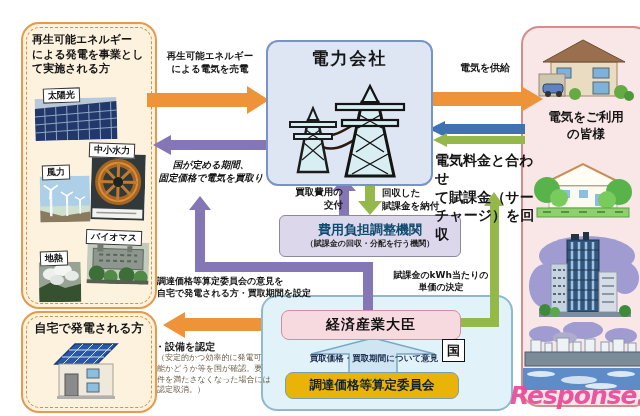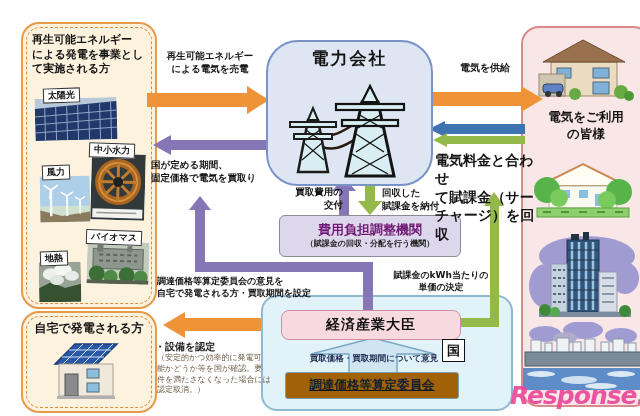--- a/index.html
+++ b/index.html
@@ -109,21 +109,21 @@
       <path d="M30,6 L10,26 M40,6 L20,26 M50,6 L30,26 M60,6 L40,26" stroke="#cfe0f4" stroke-width="1"></path>
       <rect x="6" y="26" width="54" height="32" fill="#efe9dc" stroke="#a9a093"></rect>
       <rect x="12" y="36" width="13" height="22" fill="#8a8a8a" stroke="#555"></rect>
       <rect x="34" y="31" width="12" height="9" fill="#8cbede" stroke="#567"></rect>
       <rect x="34" y="45" width="12" height="9" fill="#8cbede" stroke="#567"></rect>
       <rect x="4" y="58" width="58" height="3" fill="#b0b0b0"></rect>
     </svg>
   </div>
 
   <div class="panel" style="left:253px;top:40px;width:163px;height:142px;background:#dde6f2;
-       border:2.5px solid #7a93c7;border-radius:32px;z-index:3;">
+       border:2.5px solid #7a93c7;border-radius:12px;z-index:3;">
     <div class="lbl" style="left:0;top:5px;width:163px;font-size:17px;text-align:center;letter-spacing:2px;">電力会社</div>
     <div class="abs" style="left:6px;top:26px;">
       <svg width="150" height="112" viewBox="0 0 150 112">
         <path d="M40,62 C62,78 78,52 98,48" fill="none" stroke="#2a1a10" stroke-width="2.5"></path>
         <path d="M40,74 C62,92 82,68 98,62" fill="none" stroke="#2a1a10" stroke-width="2.5"></path>
         <polygon points="24,104 34,52 44,52 54,104" fill="#d8eef2" stroke="#1c1c1c" stroke-width="2.5"></polygon>
         <rect x="16" y="54" width="46" height="5" fill="#d8eef2" stroke="#1c1c1c" stroke-width="2"></rect>
         <rect x="20" y="66" width="38" height="5" fill="#d8eef2" stroke="#1c1c1c" stroke-width="2"></rect>
         <polygon points="34,52 39,40 44,52" fill="#d8eef2" stroke="#1c1c1c" stroke-width="2"></polygon>
         <path d="M30,75 L50,92 M48,75 L28,92 M32,62 L46,72 M46,62 L32,72" stroke="#1c1c1c" stroke-width="1.2"></path>
@@ -213,21 +213,21 @@
       <rect x="2" y="46" width="120" height="22" fill="#5e8cc8"></rect>
       <ellipse cx="20" cy="52" rx="14" ry="3" fill="#dce8f4"></ellipse>
         <ellipse cx="58" cy="58" rx="18" ry="4" fill="#cfe0f0"></ellipse>
       <ellipse cx="100" cy="52" rx="14" ry="3" fill="#dce8f4"></ellipse>
         <ellipse cx="80" cy="64" rx="16" ry="3" fill="#dce8f4"></ellipse>
     </svg>
   </div>
 
   <div class="box" style="left:266px;top:215px;width:180px;height:40px;background:#ddd7ec;
        border:1.5px solid #8a8a9a;border-radius:6px;z-index:3;">
-    <div style="font-size:13px;font-weight:bold;color:#701a75;line-height:1.1;">費用負担調整機関</div>
+    <div style="font-size:13px;font-weight:bold;color:#0c4a6e;line-height:1.1;">費用負担調整機関</div>
     <div style="font-size:8px;font-weight:bold;color:#222;margin-top:1px;">（賦課金の回収・分配を行う機関）</div>
   </div>
 
   <div class="panel" style="left:248px;top:295px;width:248px;height:112px;background:#e2f2f9;
        border:2px solid #8fb9cf;border-radius:16px;z-index:3;"></div>
 
   <div class="abs" style="left:298px;top:338px;z-index:5;">
     <svg width="124" height="36" viewBox="0 0 124 36">
       <polygon points="62,0 124,16 86,16 86,36 38,36 38,16 0,16" fill="#cfe6f2" stroke="#7aa8c4" stroke-width="1.5"></polygon>
     </svg>
@@ -238,37 +238,37 @@
     <div style="font-size:14px;font-weight:bold;letter-spacing:1px;color:#111;">経済産業大臣</div>
   </div>
 
   <div class="box" style="left:429px;top:339px;width:21px;height:21px;background:#fff;
        border:1.5px solid #111;z-index:5;">
     <div style="font-size:13px;font-weight:bold;">国</div>
   </div>
 
   <div class="lbl" style="left:282px;top:353px;width:158px;font-size:8.5px;text-align:center;color:#1c2c50;z-index:6;">買取価格・買取期間について意見</div>
 
-  <div class="box" style="left:272px;top:372px;width:172px;height:25px;background:#a16207;
-       border:1.5px solid #7aa0b0;border-radius:3px;z-index:5;text-decoration:underline;">
+  <div class="box" style="left:272px;top:372px;width:172px;height:25px;background:#eab308;
+       border:1.5px solid #7aa0b0;border-radius:8px;z-index:5;">
     <div style="font-size:12.5px;font-weight:bold;color:#102030;">調達価格等算定委員会</div>
   </div>
 
   <div class="abs" style="left:134px;top:86px;width:122px;height:28px;z-index:2;">
     <div class="shaft" style="left:0;top:7px;width:100px;height:14px;background:#ef9339;"></div>
     <div class="head" style="left:100px;top:0;border-width:14px 0 14px 22px;border-color:transparent transparent transparent #ef9339;"></div>
   </div>
   <div class="lbl" style="left:140px;top:50px;width:114px;font-size:9.5px;text-align:center;">再生可能エネルギー
 による電気を売電</div>
 
   <div class="abs" style="left:140px;top:135px;width:114px;height:20px;z-index:2;">
     <div class="head" style="left:0;top:0;border-width:10px 18px 10px 0;border-color:transparent #8577b5 transparent transparent;"></div>
     <div class="shaft" style="left:18px;top:5px;width:96px;height:10px;background:#8577b5;"></div>
   </div>
-  <div class="lbl" style="left:138px;top:159px;width:120px;font-size:9.5px;">国が定める期間、
+  <div class="lbl" style="left:138px;top:159px;width:120px;font-size:9.5px;text-align:center;font-style:italic;">国が定める期間、
 固定価格で電気を買取り</div>
 
   <div class="abs" style="left:416px;top:86px;width:114px;height:26px;z-index:2;">
     <div class="shaft" style="left:0;top:6px;width:92px;height:14px;background:#ef9339;"></div>
     <div class="head" style="left:92px;top:0;border-width:13px 0 13px 22px;border-color:transparent transparent transparent #ef9339;"></div>
   </div>
   <div class="lbl" style="left:424px;top:61px;width:96px;font-size:10px;text-align:center;">電気を供給</div>
 
   <div class="abs" style="left:416px;top:121px;width:96px;height:16px;z-index:2;">
     <div class="head" style="left:0;top:0;border-width:8px 16px 8px 0;border-color:transparent #3f72b0 transparent transparent;"></div>

